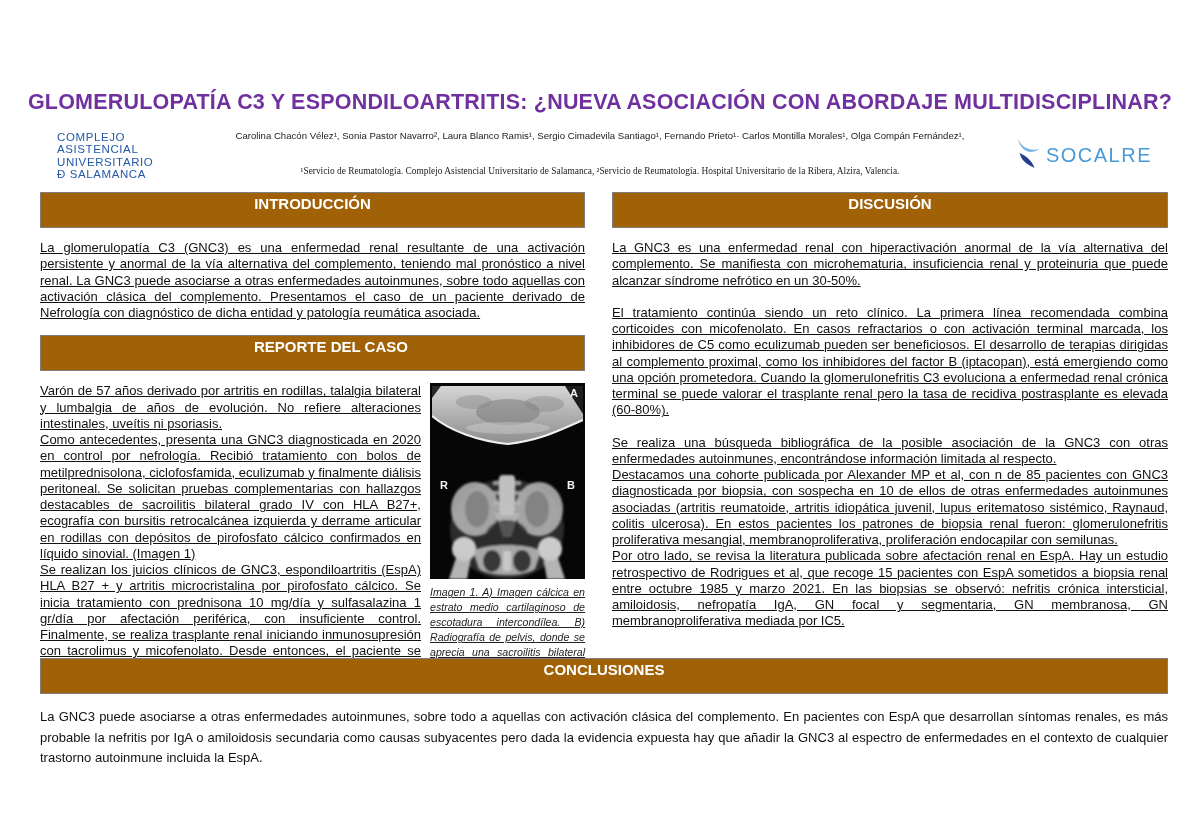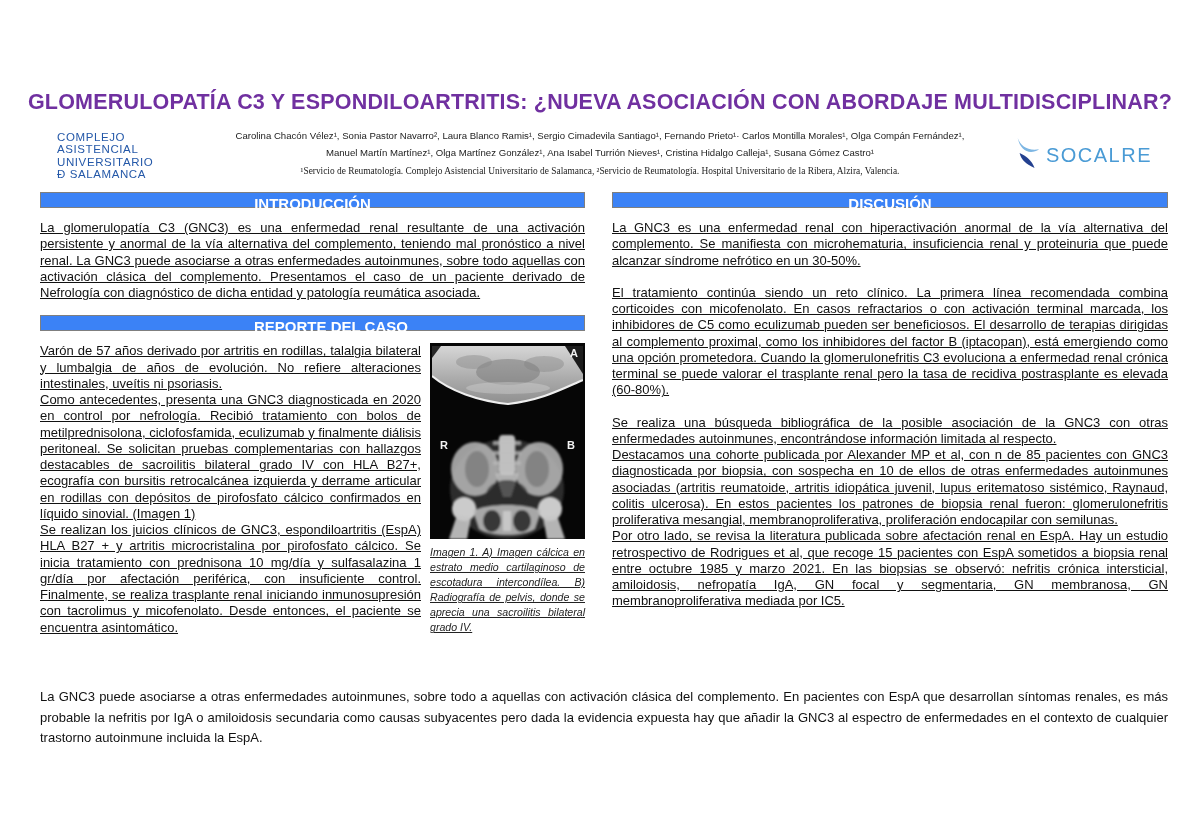--- a/index.html
+++ b/index.html
@@ -14,35 +14,35 @@
                color:#2458a8; font-weight:normal; font-size:11.5px; line-height:1.08;
                letter-spacing:0.6px; }
   .authors { position:absolute; top:128px; left:180px; width:840px; text-align:center;
              font-size:9.6px; line-height:1.75; color:#222; }
   .affil { position:absolute; top:166px; left:180px; width:840px; text-align:center;
            font-size:9.4px; color:#222;font-family:Liberation Serif, serif; }
   .socalre { position:absolute; top:136px; right:48px; display:flex; align-items:center; gap:4px; }
   .socalre-text { font-size:20px; color:#4a9bd5; letter-spacing:1.5px; font-weight:normal; }
 
   
-  .bar { height:16px; background:#3b82f6; border:1px solid #7f7f7f; color:#fff;
+  .bar { height:36px; background:#a16207; border:1px solid #7f7f7f; color:#fff;
          font-weight:bold; font-size:15px; text-align:center; line-height:22px; }
 
   
   .col-left  { position:absolute; left:40px;  top:192px; width:545px; }
   .col-right { position:absolute; left:612px; top:192px; width:556px; }
   .concl     { position:absolute; left:40px;  top:658px; width:1128px; }
 
   .body-txt { font-size:13px; line-height:1.25; text-align:justify; color:#111; }
   .body-txt p { margin:0;text-decoration:underline; }
   .gap { height:16px; }
   .mt12 { margin-top:12px; }
   .mt14 { margin-top:14px; }
 
-  .concl-txt { margin-top:29px; font-size:13px; line-height:1.58; text-align:justify; color:#111; }
+  .concl-txt { margin-top:13px; font-size:13px; line-height:1.58; text-align:justify; color:#111; }
 
   
   .fig { float:right; width:155px; margin-left:9px; margin-bottom:2px; }
   .panel { position:relative; width:155px; height:196px; background:#060606; }
   .panel .lbl { position:absolute; color:#f2f2f2; font-size:11px; font-weight:bold; }
   .lbl-a { top:4px; right:7px; }
   .lbl-r { top:96px; left:10px; font-weight:normal; }
   .lbl-b { top:96px; right:10px; }
   .caption { margin-top:6px; font-size:10.6px; font-style:italic; line-height:1.42;
              text-align:justify; color:#222;text-decoration:underline; }
@@ -58,21 +58,20 @@
 
   <div class="logo-left">
     <div>COMPLEJO</div>
     <div>ASISTENCIAL</div>
     <div>UNIVERSITARIO</div>
     <div>Ð SALAMANCA</div>
   </div>
 
   <div class="authors">
     <div>Carolina Chacón Vélez¹, Sonia Pastor Navarro², Laura Blanco Ramis¹, Sergio Cimadevila Santiago¹, Fernando Prieto¹· Carlos Montilla Morales¹, Olga Compán Fernández¹,</div>
-    <div>Manuel Martín Martínez¹, Olga Martínez González¹, Ana Isabel Turrión Nieves¹, Cristina Hidalgo Calleja¹, Susana Gómez Castro¹</div>
   </div>
   <div class="affil">¹Servicio de Reumatología. Complejo Asistencial Universitario de Salamanca, ²Servicio de Reumatología. Hospital Universitario de la Ribera, Alzira, Valencia.</div>
 
   <div class="socalre">
     <span>
       <svg width="28" height="34" viewBox="0 0 30 34">
         <path d="M4,1 C7,10 15,15 27,13 C18,19 7,16 4,1 Z" fill="#7db6e3"></path>
         <path d="M6,17 C13,20 19,25 22,33 C13,29 8,25 6,17 Z" fill="#23408f"></path>
       </svg>
     </span>
@@ -161,16 +160,17 @@
       <p>El tratamiento continúa siendo un reto clínico. La primera línea recomendada combina corticoides con micofenolato. En casos refractarios o con activación terminal marcada, los inhibidores de C5 como eculizumab pueden ser beneficiosos. El desarrollo de terapias dirigidas al complemento proximal, como los inhibidores del factor B (iptacopan), está emergiendo como una opción prometedora. Cuando la glomerulonefritis C3 evoluciona a enfermedad renal crónica terminal se puede valorar el trasplante renal pero la tasa de recidiva postrasplante es elevada (60-80%).</p>
       <div class="gap"></div>
       <p>Se realiza una búsqueda bibliográfica de la posible asociación de la GNC3 con otras enfermedades autoinmunes, encontrándose información limitada al respecto.</p>
       <p>Destacamos una cohorte publicada por Alexander MP et al, con n de 85 pacientes con GNC3 diagnosticada por biopsia, con sospecha en 10 de ellos de otras enfermedades autoinmunes asociadas (artritis reumatoide, artritis idiopática juvenil, lupus eritematoso sistémico, Raynaud, colitis ulcerosa). En estos pacientes los patrones de biopsia renal fueron: glomerulonefritis proliferativa mesangial, membranoproliferativa, proliferación endocapilar con semilunas.</p>
       <p>Por otro lado, se revisa la literatura publicada sobre afectación renal en EspA. Hay un estudio retrospectivo de Rodrigues et al, que recoge 15 pacientes con EspA sometidos a biopsia renal entre octubre 1985 y marzo 2021.  En las biopsias se observó: nefritis crónica intersticial, amiloidosis, nefropatía IgA, GN focal y segmentaria, GN membranosa, GN membranoproliferativa mediada por IC5.</p>
       <div class="gap"></div>
     </div>
   </div>
 
   <div class="concl">
+    <div class="bar">CONCLUSIONES</div>
     <div class="concl-txt">La GNC3 puede asociarse a otras enfermedades autoinmunes, sobre todo a aquellas con activación clásica del complemento. En pacientes con EspA que desarrollan síntomas renales, es más probable la nefritis por IgA o amiloidosis secundaria como causas subyacentes pero dada la evidencia expuesta hay que añadir la GNC3 al espectro de enfermedades en el contexto de cualquier trastorno autoinmune incluida la EspA.</div>
   </div>
 
 </div>
 
 </body></html>

